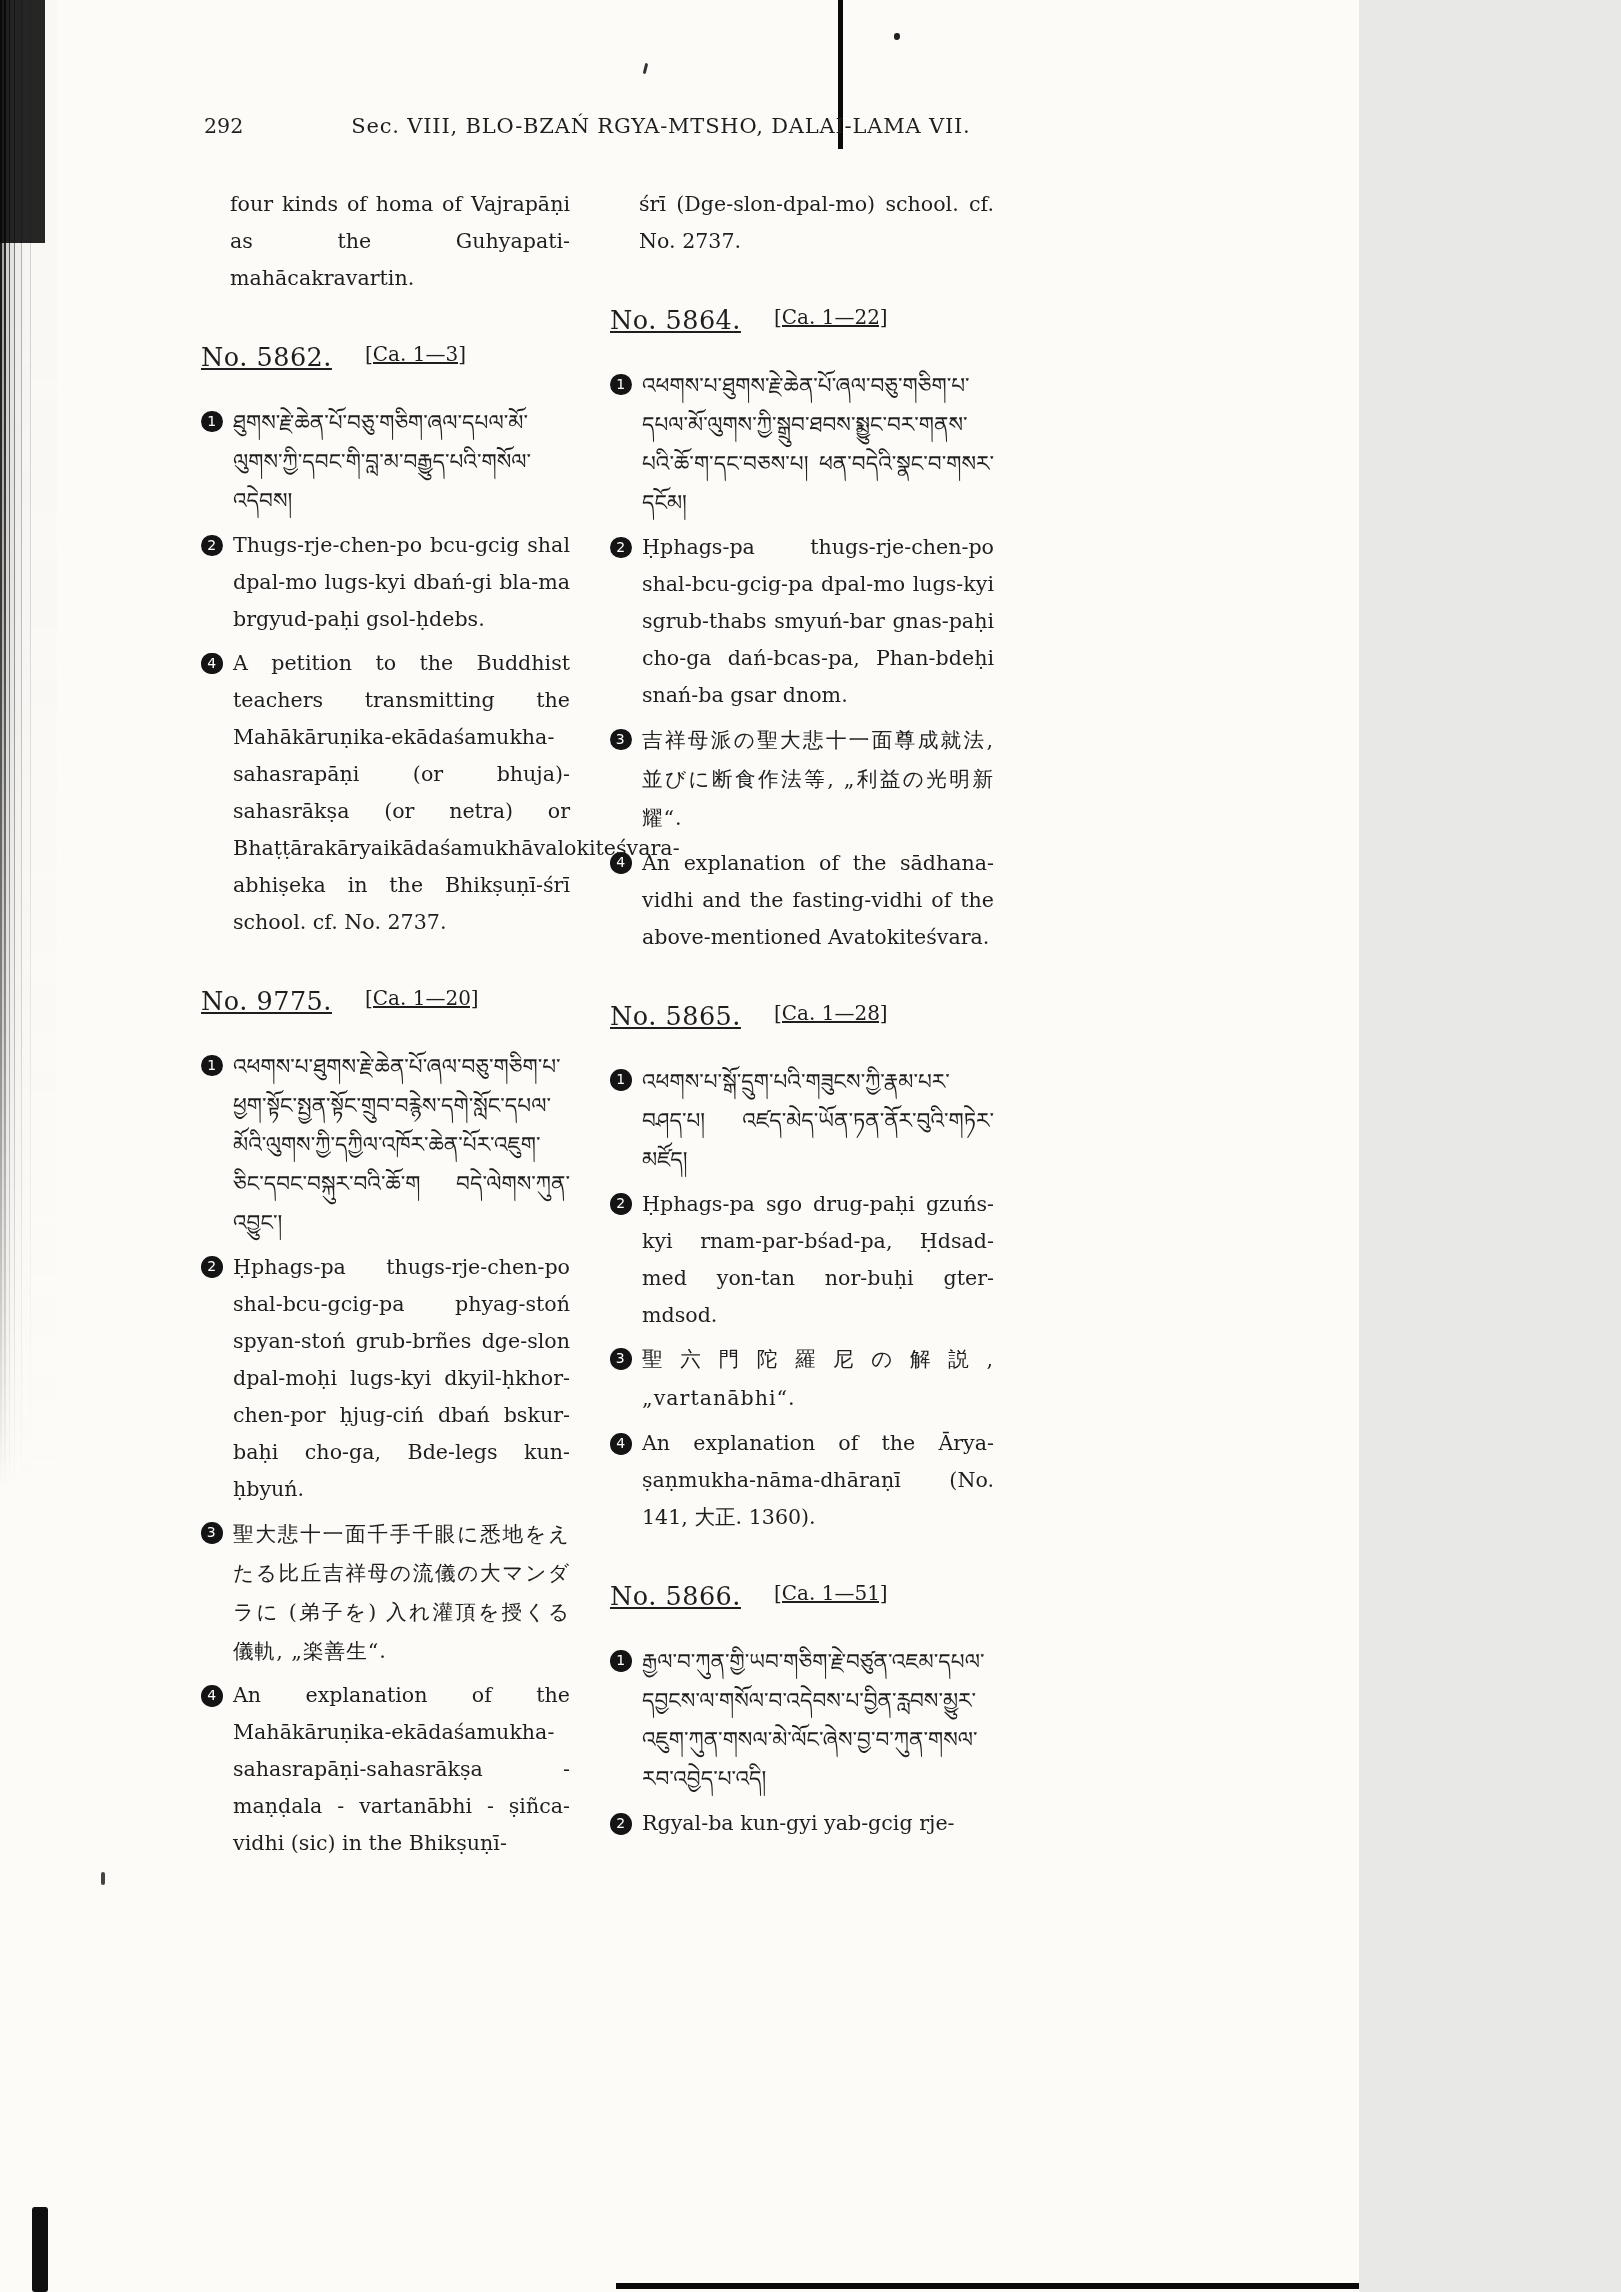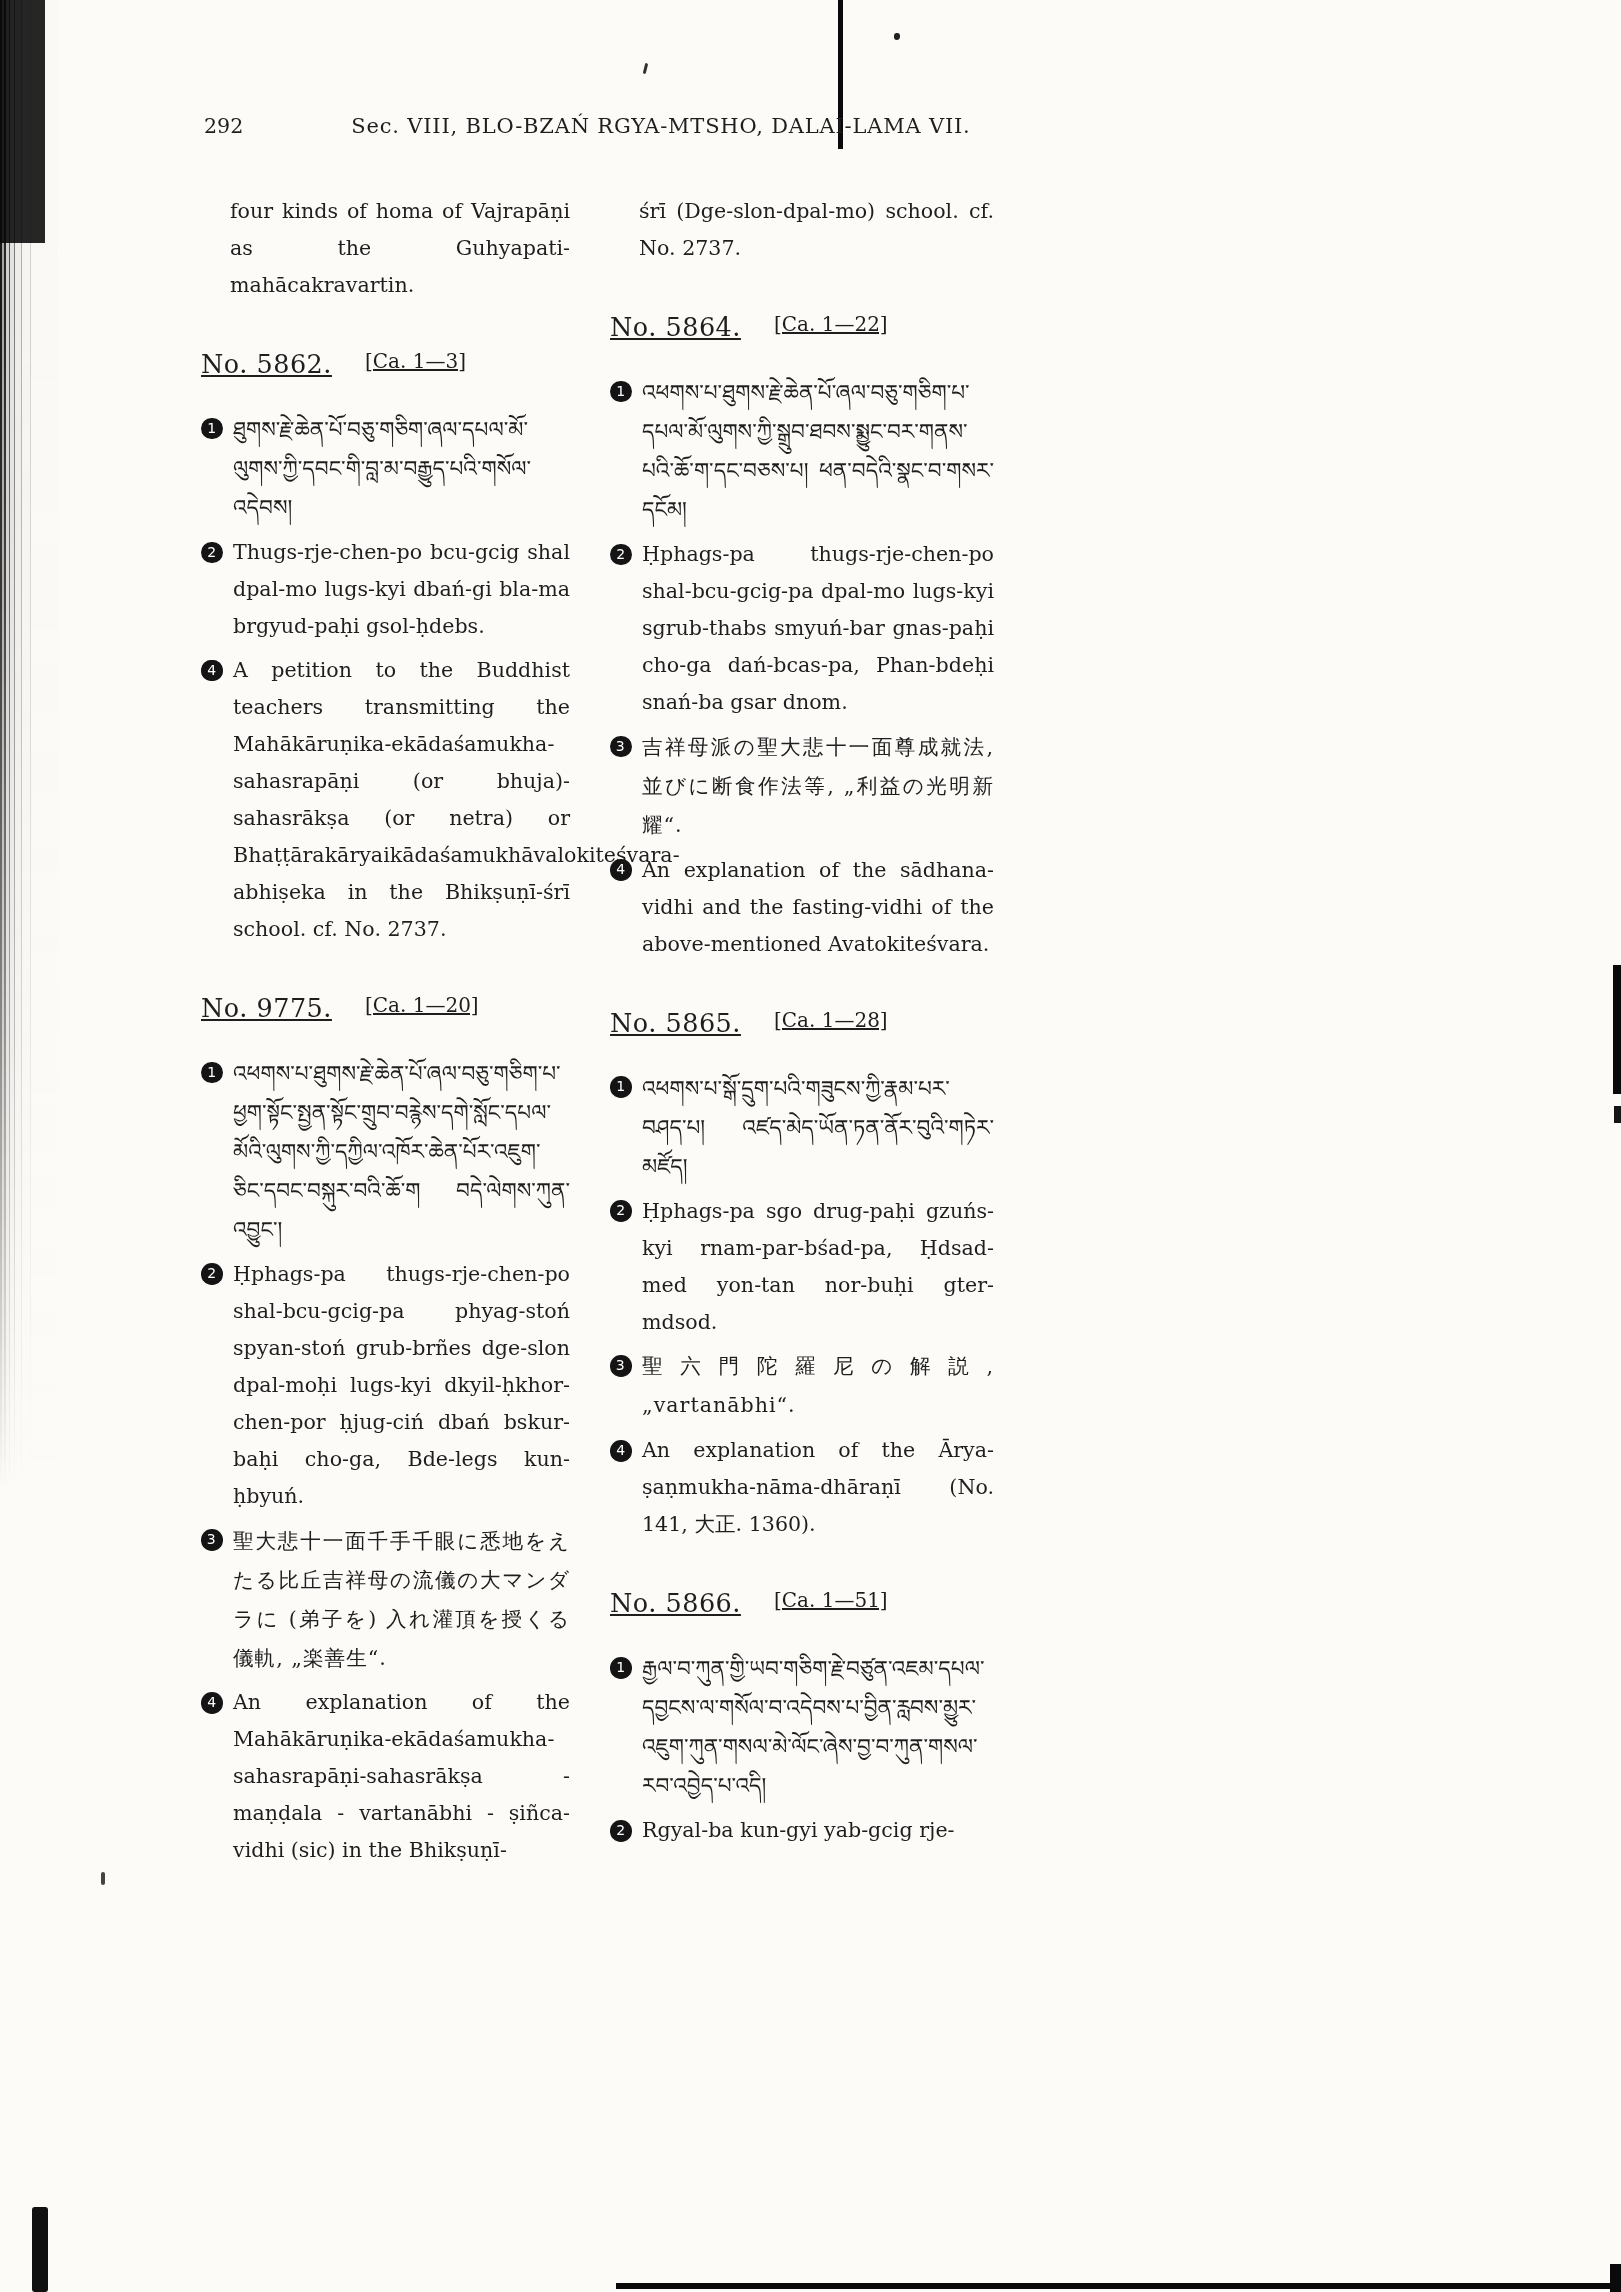--- a/index.html
+++ b/index.html
@@ -1,31 +1,31 @@
 <!DOCTYPE html>
 <html><head>
 <meta charset="utf-8">
 <style>
   html,body{margin:0;padding:0;background:#e8e8e6;}
   .page{
     position:relative;
-    width:1621px;height:2293px;
+    width:1359px;height:2293px;
     background:#fcfbf8;
     font-family:"DejaVu Serif", serif;
     color:#1e1e1e;
     overflow:hidden;
   }
 
   
   .header-band{position:absolute;left:204px;top:114px;width:796px;display:flex;align-items:baseline;}
   .page-number{font-size:20.6px;}
   .running-header{margin-left:108px;font-size:21px;letter-spacing:0.8px;white-space:nowrap;}
 
   
-  .content{position:absolute;left:201px;top:193px;width:796px;display:flex;}
+  .content{position:absolute;left:201px;top:186px;width:796px;display:flex;}
   .column{display:block;}
   .column.left{width:369px;margin-right:40px;}
   .column.right{width:384px;}
 
   .continuation{margin:0 0 0 29px;text-align:justify;font-size:20.6px;line-height:37px;}
 
   .entry-heading{display:flex;align-items:baseline;margin:45px 0 31px 0;text-decoration:underline;}
   .entry-no{font-size:25.5px;letter-spacing:0.5px;}
   .entry-ref{margin-left:33px;font-size:20px;position:relative;top:-4.9px;}
 

